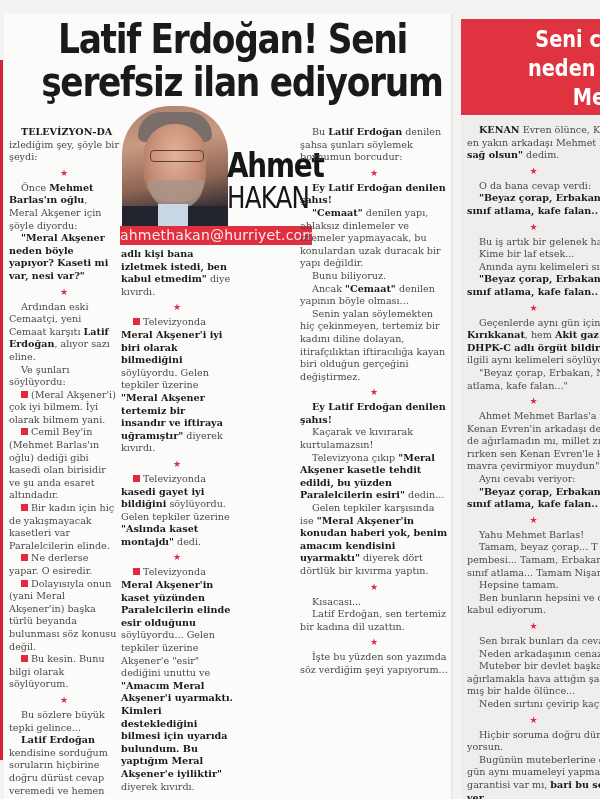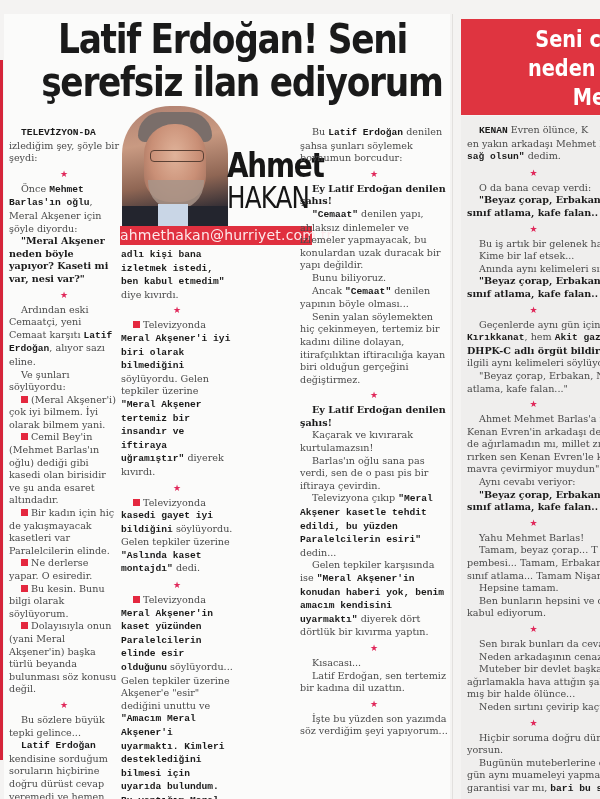--- a/index.html
+++ b/index.html
@@ -8,21 +8,21 @@
   .page { position:absolute; left:0; top:0; width:600px; height:623px; }
   .left-rule { position:absolute; left:0; top:60px; width:3px; height:700px; background:#d5243a; }
   .main-bg { position:absolute; left:4px; top:14px; width:446px; height:785px; background:#fbfbfa; }
   .headline { position:absolute; left:10px; top:18px; width:445px; text-align:center;
               font-family:"DejaVu Sans", sans-serif; font-weight:bold; font-size:40px; line-height:43px;
               color:#1a1a1a; letter-spacing:-1.5px; transform:scaleX(0.86); transform-origin:center top; white-space:nowrap; }
   .headline .line { display:block; }
   .col { position:absolute; font-size:9.6px; line-height:12.6px; color:#4a4a4a; }
   .col p { margin:0; text-indent:12px; }
   .col p.noind { text-indent:0; }
-  .col b { color:#1a1a1a;font-family:Liberation Mono, monospace; }
+  .col b { color:#1a1a1a; }
   .col .q { font-weight:bold; color:#1a1a1a; }
   .star { text-align:center; color:#e0285a; font-size:9px; line-height:14px; margin:2px 0; text-indent:0 !important; }
   .sq { display:inline-block; width:7px; height:7px; background:#e4283f; margin-right:3px; vertical-align:0px; }
   .c1 { left:9px; top:126px; width:110px; }
   .c2 { left:121px; top:248px; width:112px; }
   .c3 { left:300px; top:126px; width:148px; }
   .photo { position:absolute; left:122px; top:106px; width:106px; height:124px;
            background:linear-gradient(170deg,#b08070 0%,#c99a82 30%,#8f6654 60%,#2c2a32 85%,#1c1c24 100%);
            border-radius:48px 48px 0 0; overflow:hidden; }
   .photo .face { position:absolute; left:22px; top:18px; width:62px; height:78px; border-radius:30px 30px 26px 26px;
@@ -80,22 +80,22 @@
     <div class="star">★</div>
     <p><span>Önce </span><b>Mehmet Barlas'ın oğlu</b><span>, Meral Akşener için şöyle diyordu:</span></p>
     <p class="q">"Meral Akşener neden böyle yapıyor? Kaseti mi var, nesi var?"</p>
     <div class="star">★</div>
     <p><span>Ardından eski Cemaatçi, yeni Cemaat karşıtı </span><b>Latif Erdoğan</b><span>, alıyor sazı eline.</span></p>
     <p>Ve şunları söylüyordu:</p>
     <p><span class="sq"></span><span>(Meral Akşener'i) çok iyi bilmem. İyi olarak bilmem yani.</span></p>
     <p><span class="sq"></span><span>Cemil Bey'in (Mehmet Barlas'ın oğlu) dediği gibi kasedi olan birisidir ve şu anda esaret altındadır.</span></p>
     <p><span class="sq"></span><span>Bir kadın için hiç de yakışmayacak kasetleri var Paralelcilerin elinde.</span></p>
     <p><span class="sq"></span><span>Ne derlerse yapar. O esiredir.</span></p>
+    <p><span class="sq"></span><span>Dolayısıyla onun (yani Meral Akşener'in) başka türlü beyanda bulunması söz konusu değil.</span></p>
     <p><span class="sq"></span><span>Bu kesin. Bunu bilgi olarak söylüyorum.</span></p>
-    <p><span class="sq"></span><span>Dolayısıyla onun (yani Meral Akşener'in) başka türlü beyanda bulunması söz konusu değil.</span></p>
     <div class="star">★</div>
     <p>Bu sözlere büyük tepki gelince...</p>
     <p><b>Latif Erdoğan</b><span> kendisine sorduğum soruların hiçbirine doğru dürüst cevap veremedi ve hemen çark etti.</span></p>
 
   </div>
 
   <div class="col c2">
     <p class="noind"><b>adlı kişi bana izletmek istedi, ben kabul etmedim"</b><span> diye kıvırdı.</span></p>
     <div class="star">★</div>
     <p><span class="sq"></span><span>Televizyonda </span><b>Meral Akşener'i iyi biri olarak bilmediğini</b><span> söylüyordu. Gelen tepkiler üzerine </span><b>"Meral Akşener tertemiz bir insandır ve iftiraya uğramıştır"</b><span> diyerek kıvırdı.</span></p>
@@ -113,21 +113,20 @@
       <div class="star">★</div>
       <p class="q">Ey Latif Erdoğan denilen şahıs!</p>
       <p style="margin-right:0;"><b>"Cemaat"</b><span> denilen yapı, ahlaksız dinlemeler ve izlemeler yapmayacak, bu konulardan uzak duracak bir yapı değildir.</span></p>
     </div>
     <p>Bunu biliyoruz.</p>
     <p><span>Ancak </span><b>"Cemaat"</b><span> denilen yapının böyle olması...</span></p>
     <p>Senin yalan söylemekten hiç çekinmeyen, tertemiz bir kadını diline dolayan, itirafçılıktan iftiracılığa kayan biri olduğun gerçeğini değiştirmez.</p>
     <div class="star">★</div>
     <p class="q">Ey Latif Erdoğan denilen şahıs!</p>
     <p>Kaçarak ve kıvırarak kurtulamazsın!</p>
-    <p>Barlas'ın oğlu sana pas verdi, sen de o pası pis bir iftiraya çevirdin.</p>
     <p><span>Televizyona çıkıp </span><b>"Meral Akşener kasetle tehdit edildi, bu yüzden Paralelcilerin esiri"</b><span> dedin...</span></p>
     <p><span>Gelen tepkiler karşısında ise </span><b>"Meral Akşener'in konudan haberi yok, benim amacım kendisini uyarmaktı"</b><span> diyerek dört dörtlük bir kıvırma yaptın.</span></p>
     <div class="star">★</div>
     <p>Kısacası...</p>
     <p>Latif Erdoğan, sen tertemiz bir kadına dil uzattın.</p>
     <div class="star">★</div>
     <p>İşte bu yüzden son yazımda söz verdiğim şeyi yapıyorum...</p>
 
   </div>
 

